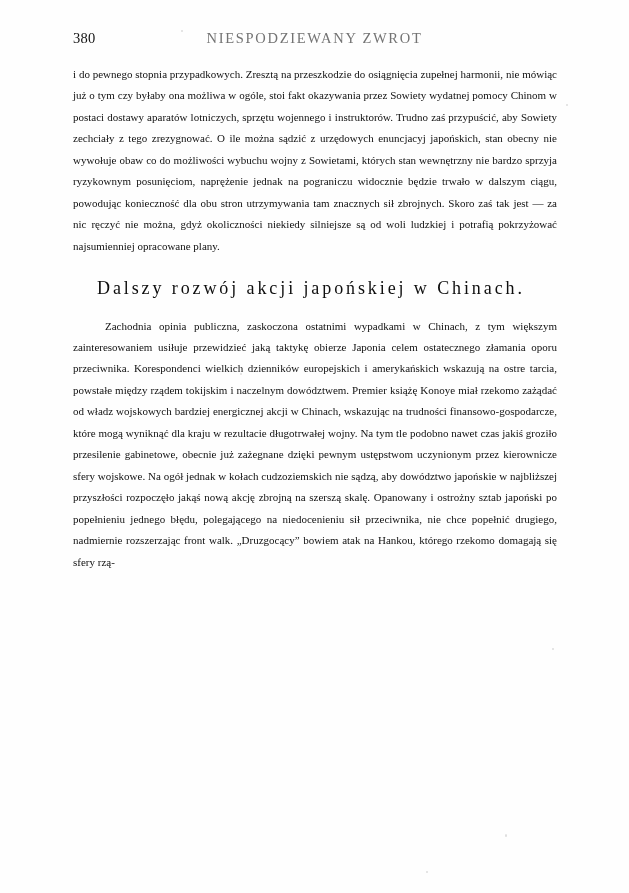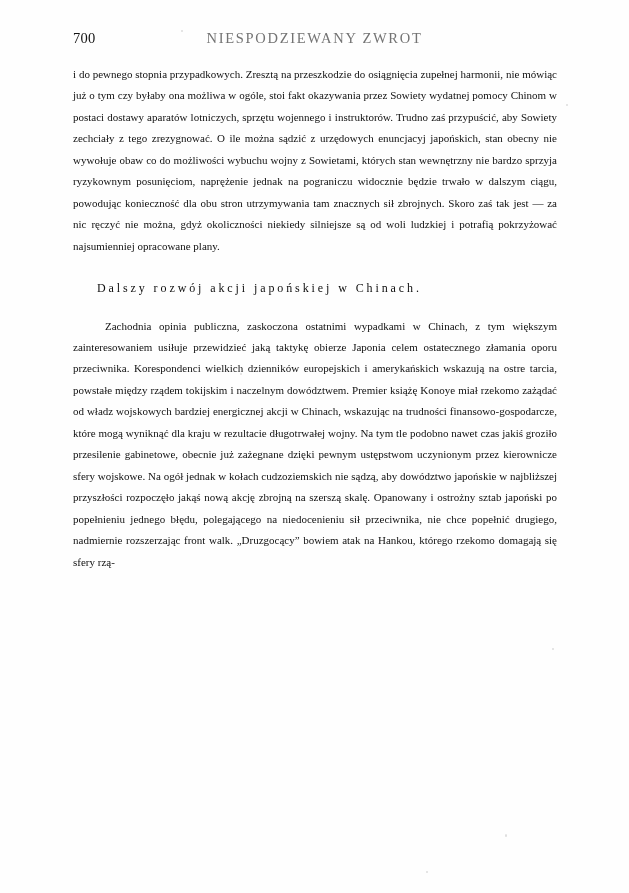--- a/index.html
+++ b/index.html
@@ -57,21 +57,21 @@
     line-height: 21.45px;
     color: #101010;
     hyphens: manual;
     -webkit-hyphens: manual;
   }
   p.body.indent {
     text-indent: 32px;
   }
   h2.section {
     margin: 0;
-    font-size: 12px;
+    font-size: 18px;
     font-weight: normal;
     letter-spacing: 2.9px;
     line-height: 21.45px;
     color: #0e0e0e;
     padding-left: 24px;
     white-space: nowrap;
   }
   .gap-before-heading { height: 21px; }
   .gap-after-heading  { height: 16px; }
 
@@ -82,21 +82,21 @@
     border-radius: 50%;
     opacity: 0.5;
   }
 </style>
 </head>
 <body>
 
 <div class="page">
 
   <div class="runhead">
-    <span class="folio">700</span>
+    <span class="folio">380</span>
     <span class="runtitle">NIESPODZIEWANY ZWROT</span>
   </div>
 
   <div class="textblock">
 
     <p class="body">i do pewnego stopnia przypadkowych. Zresztą na przeszkodzie do osiągnięcia zupełnej harmonii, nie mówiąc już o tym czy byłaby ona możliwa w ogóle, stoi fakt okazywania przez Sowiety wydatnej pomocy Chinom w postaci dostawy aparatów lotniczych, sprzętu wojennego i instruktorów. Trudno zaś przypuścić, aby Sowiety zechciały z tego zrezygnować. O ile można sądzić z urzędowych enuncjacyj japońskich, stan obecny nie wywołuje obaw co do możliwości wybuchu wojny z Sowietami, których stan wewnętrzny nie bardzo sprzyja ryzykownym posunięciom, naprężenie jednak na pograniczu widocznie będzie trwało w dalszym ciągu, powodując konieczność dla obu stron utrzymywania tam znacznych sił zbrojnych. Skoro zaś tak jest — za nic ręczyć nie można, gdyż okoliczności niekiedy silniejsze są od woli ludzkiej i potrafią pokrzyżować najsumienniej opracowane plany.</p>
 
     <div class="gap-before-heading"></div>
 
     <h2 class="section">Dalszy rozwój akcji japońskiej w Chinach.</h2>

